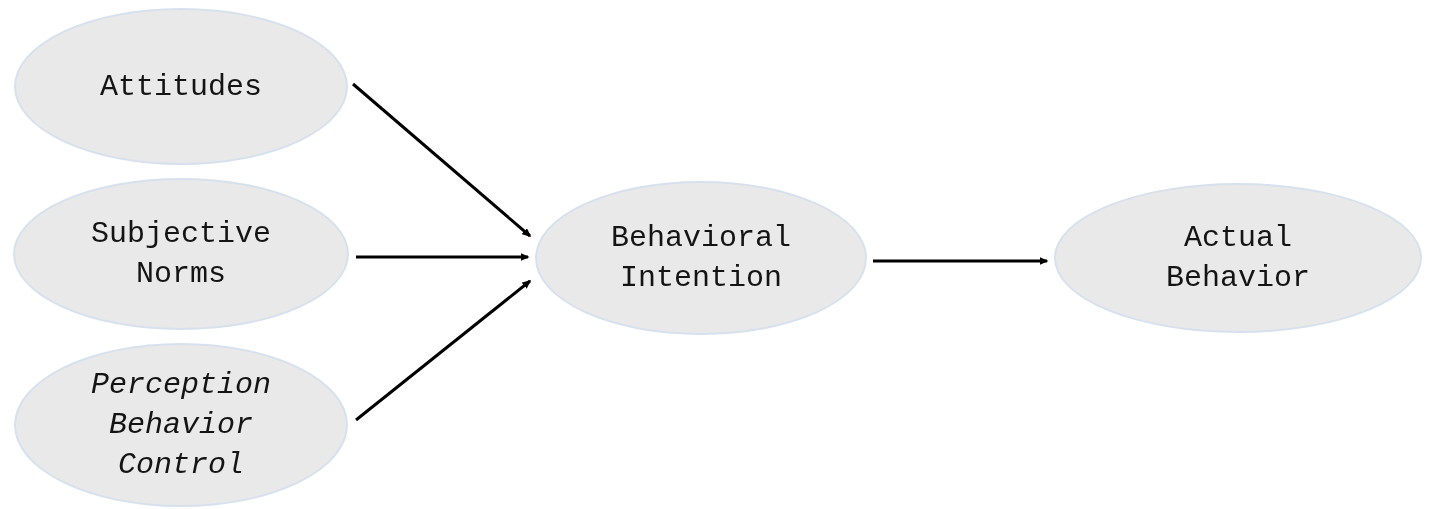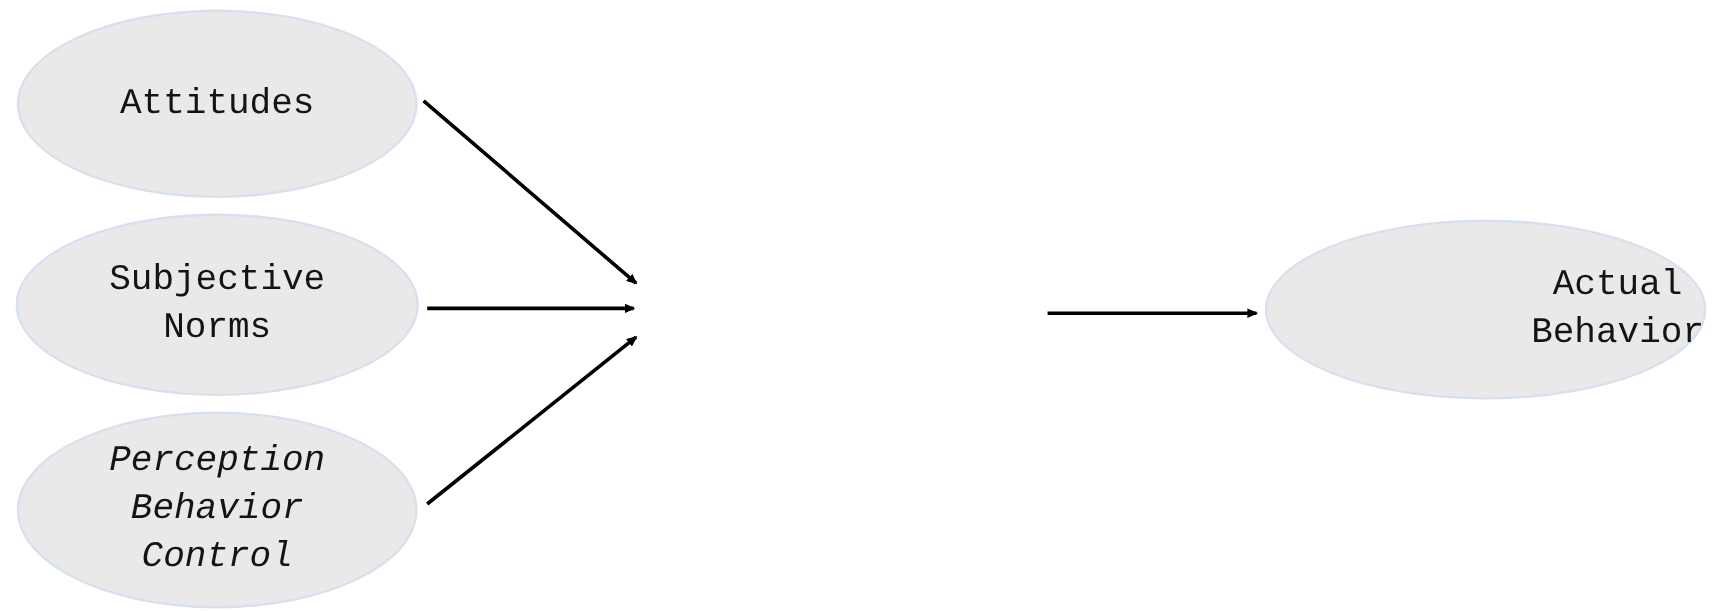--- a/index.html
+++ b/index.html
@@ -32,21 +32,21 @@
     text-align: center;
     font-size: 30px;
     line-height: 40px;
     color: #141414;
     letter-spacing: 0px;
   }
   #node-attitudes            { left: 14px;   top: 8px;   width: 334px; height: 157px; }
   #node-subjective-norms     { left: 13px;   top: 178px; width: 336px; height: 152px; }
   #node-perception-control   { left: 14px;   top: 343px; width: 334px; height: 164px; font-style: italic; }
   #node-behavioral-intention { left: 535px;  top: 181px; width: 332px; height: 154px; }
-  #node-actual-behavior      { left: 1054px; top: 183px; width: 368px; height: 150px; justify-content: flex-end; }
+  #node-actual-behavior      { left: 1054px; top: 183px; width: 368px; height: 150px; }
   .arrow-layer {
     position: absolute;
     left: 0; top: 0;
     width: 1429px;
     height: 509px;
     pointer-events: none;
   }
 </style>
 </head>
 <body>
@@ -73,19 +73,23 @@
   <div class="node" id="node-attitudes">
     <span class="node-label">Attitudes</span>
   </div>
 
   <div class="node" id="node-perception-control">
     <span class="node-label">Perception
 Behavior
 Control</span>
   </div>
 
+  <div class="node" id="node-behavioral-intention">
+    <span class="node-label">Behavioral
+Intention</span>
+  </div>
 
   <div class="node" id="node-actual-behavior">
     <span class="node-label">Actual
 Behavior</span>
   </div>
 
 </div>
 
 </body></html>

